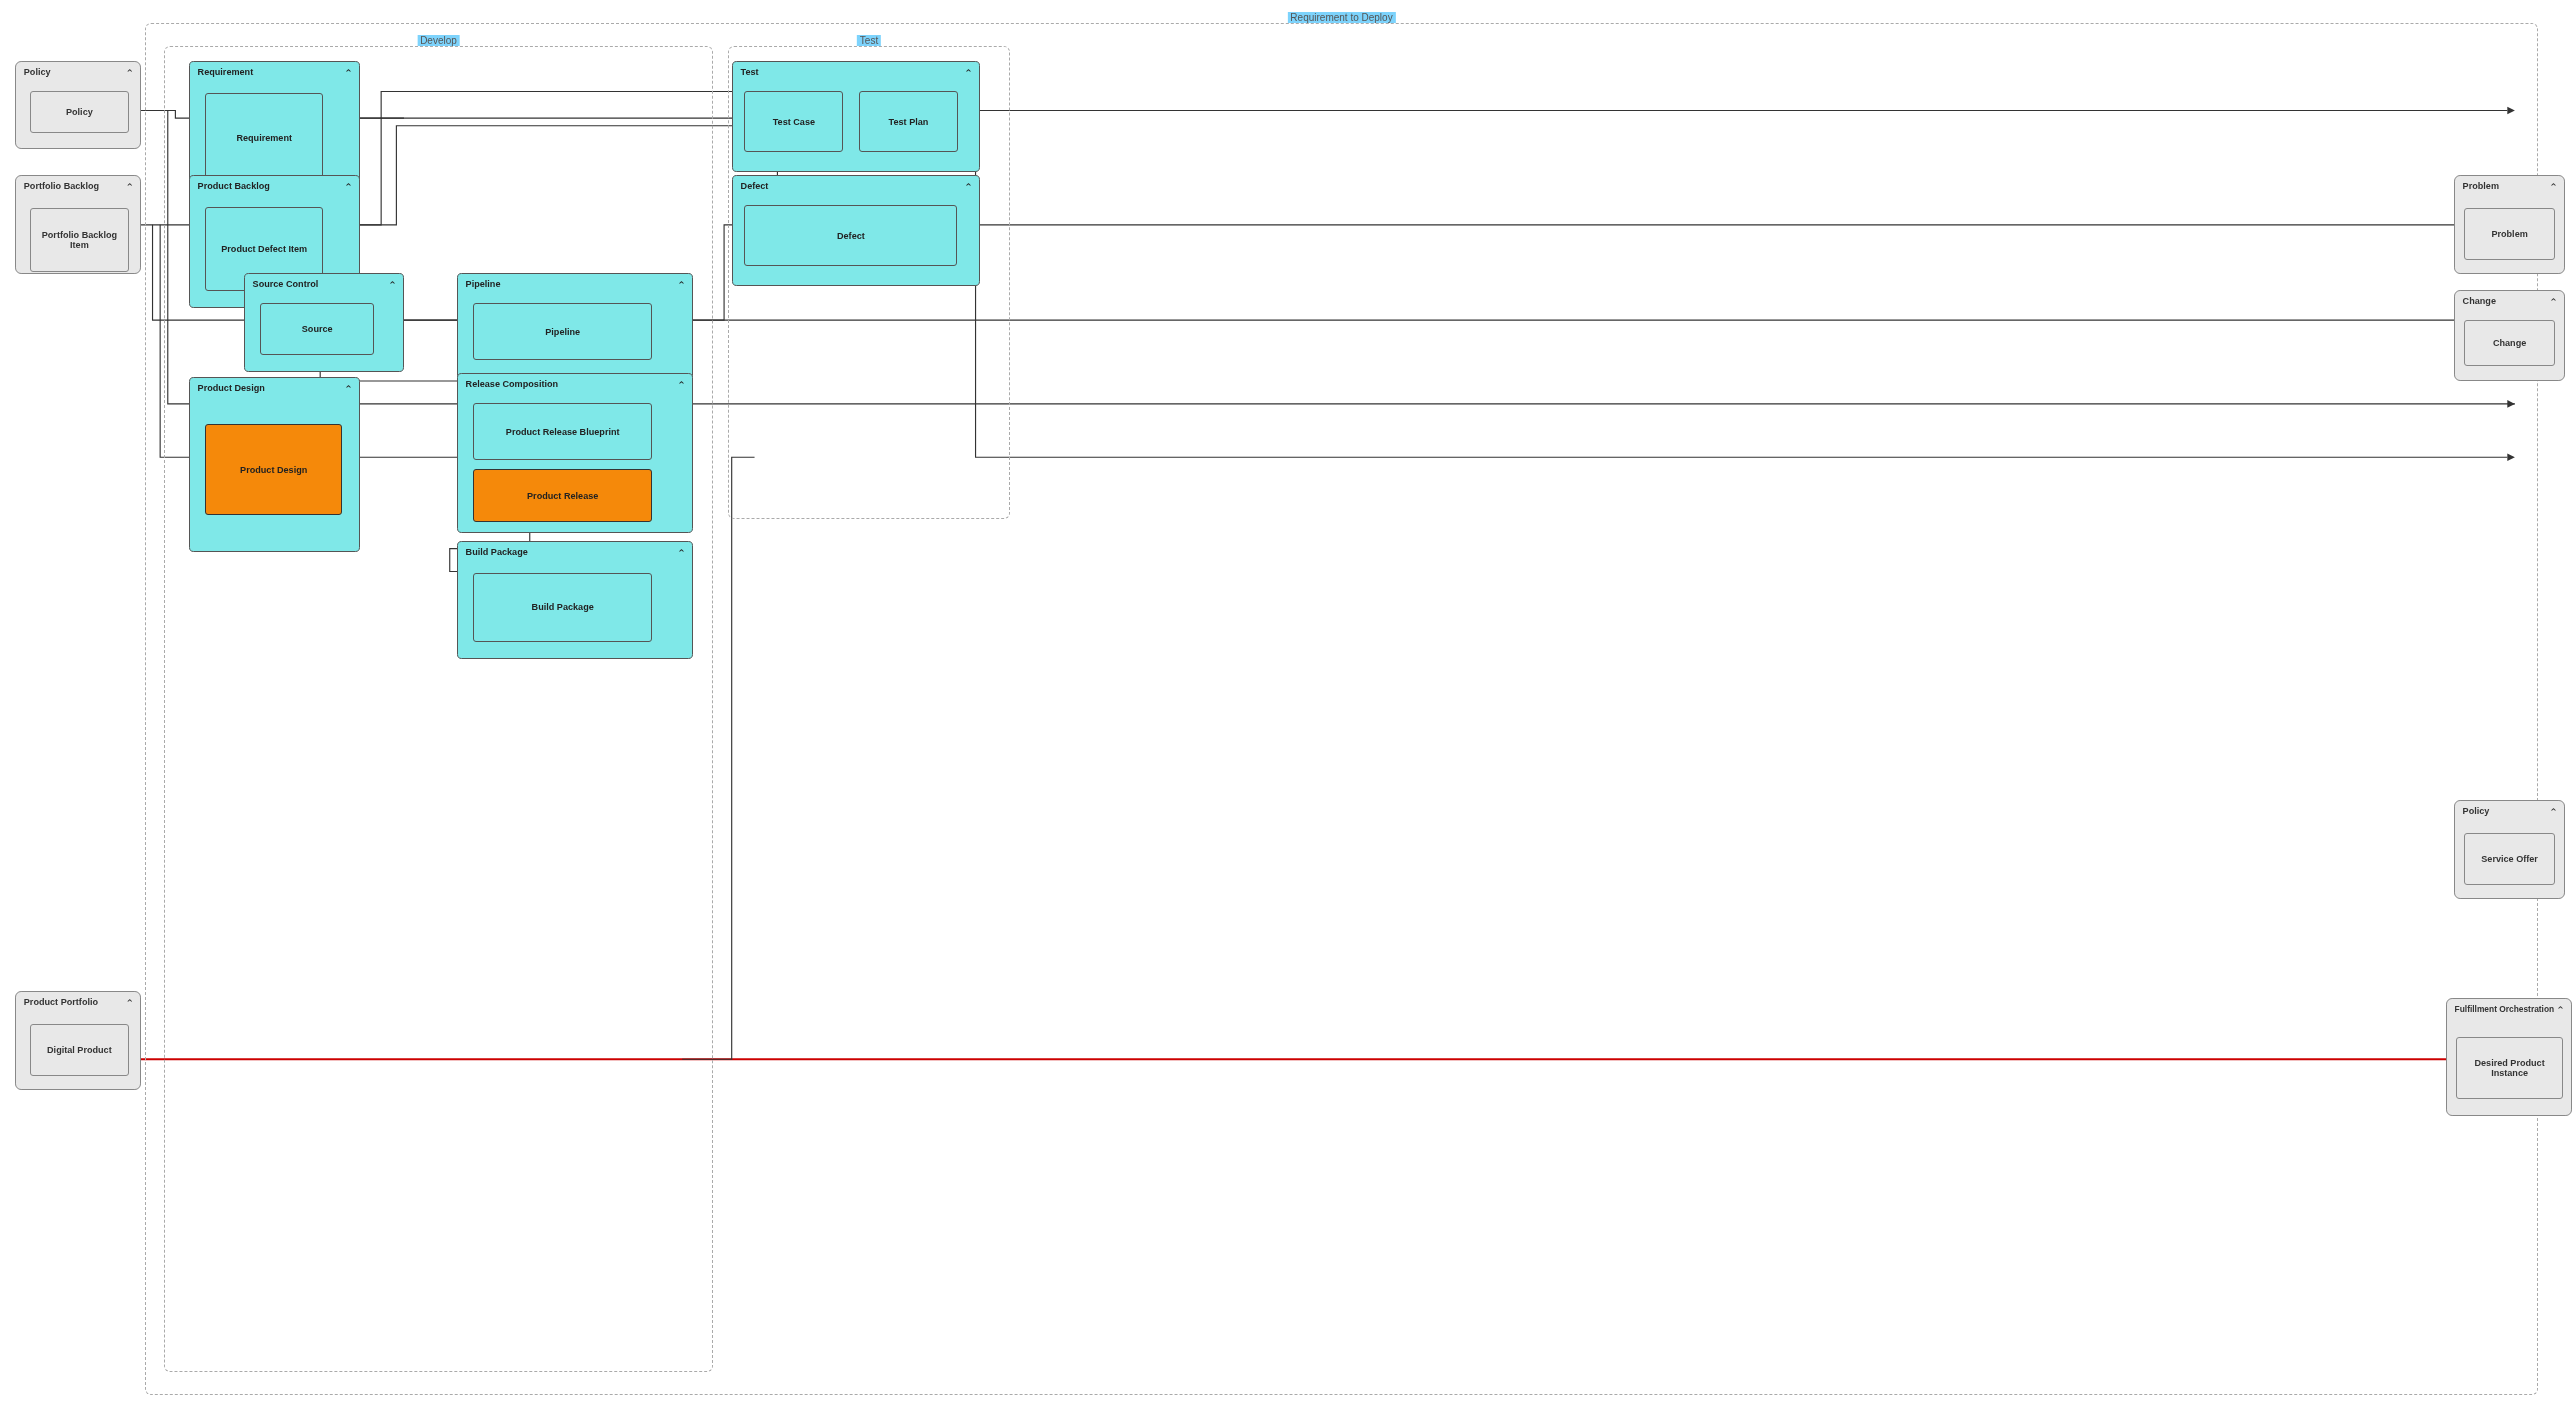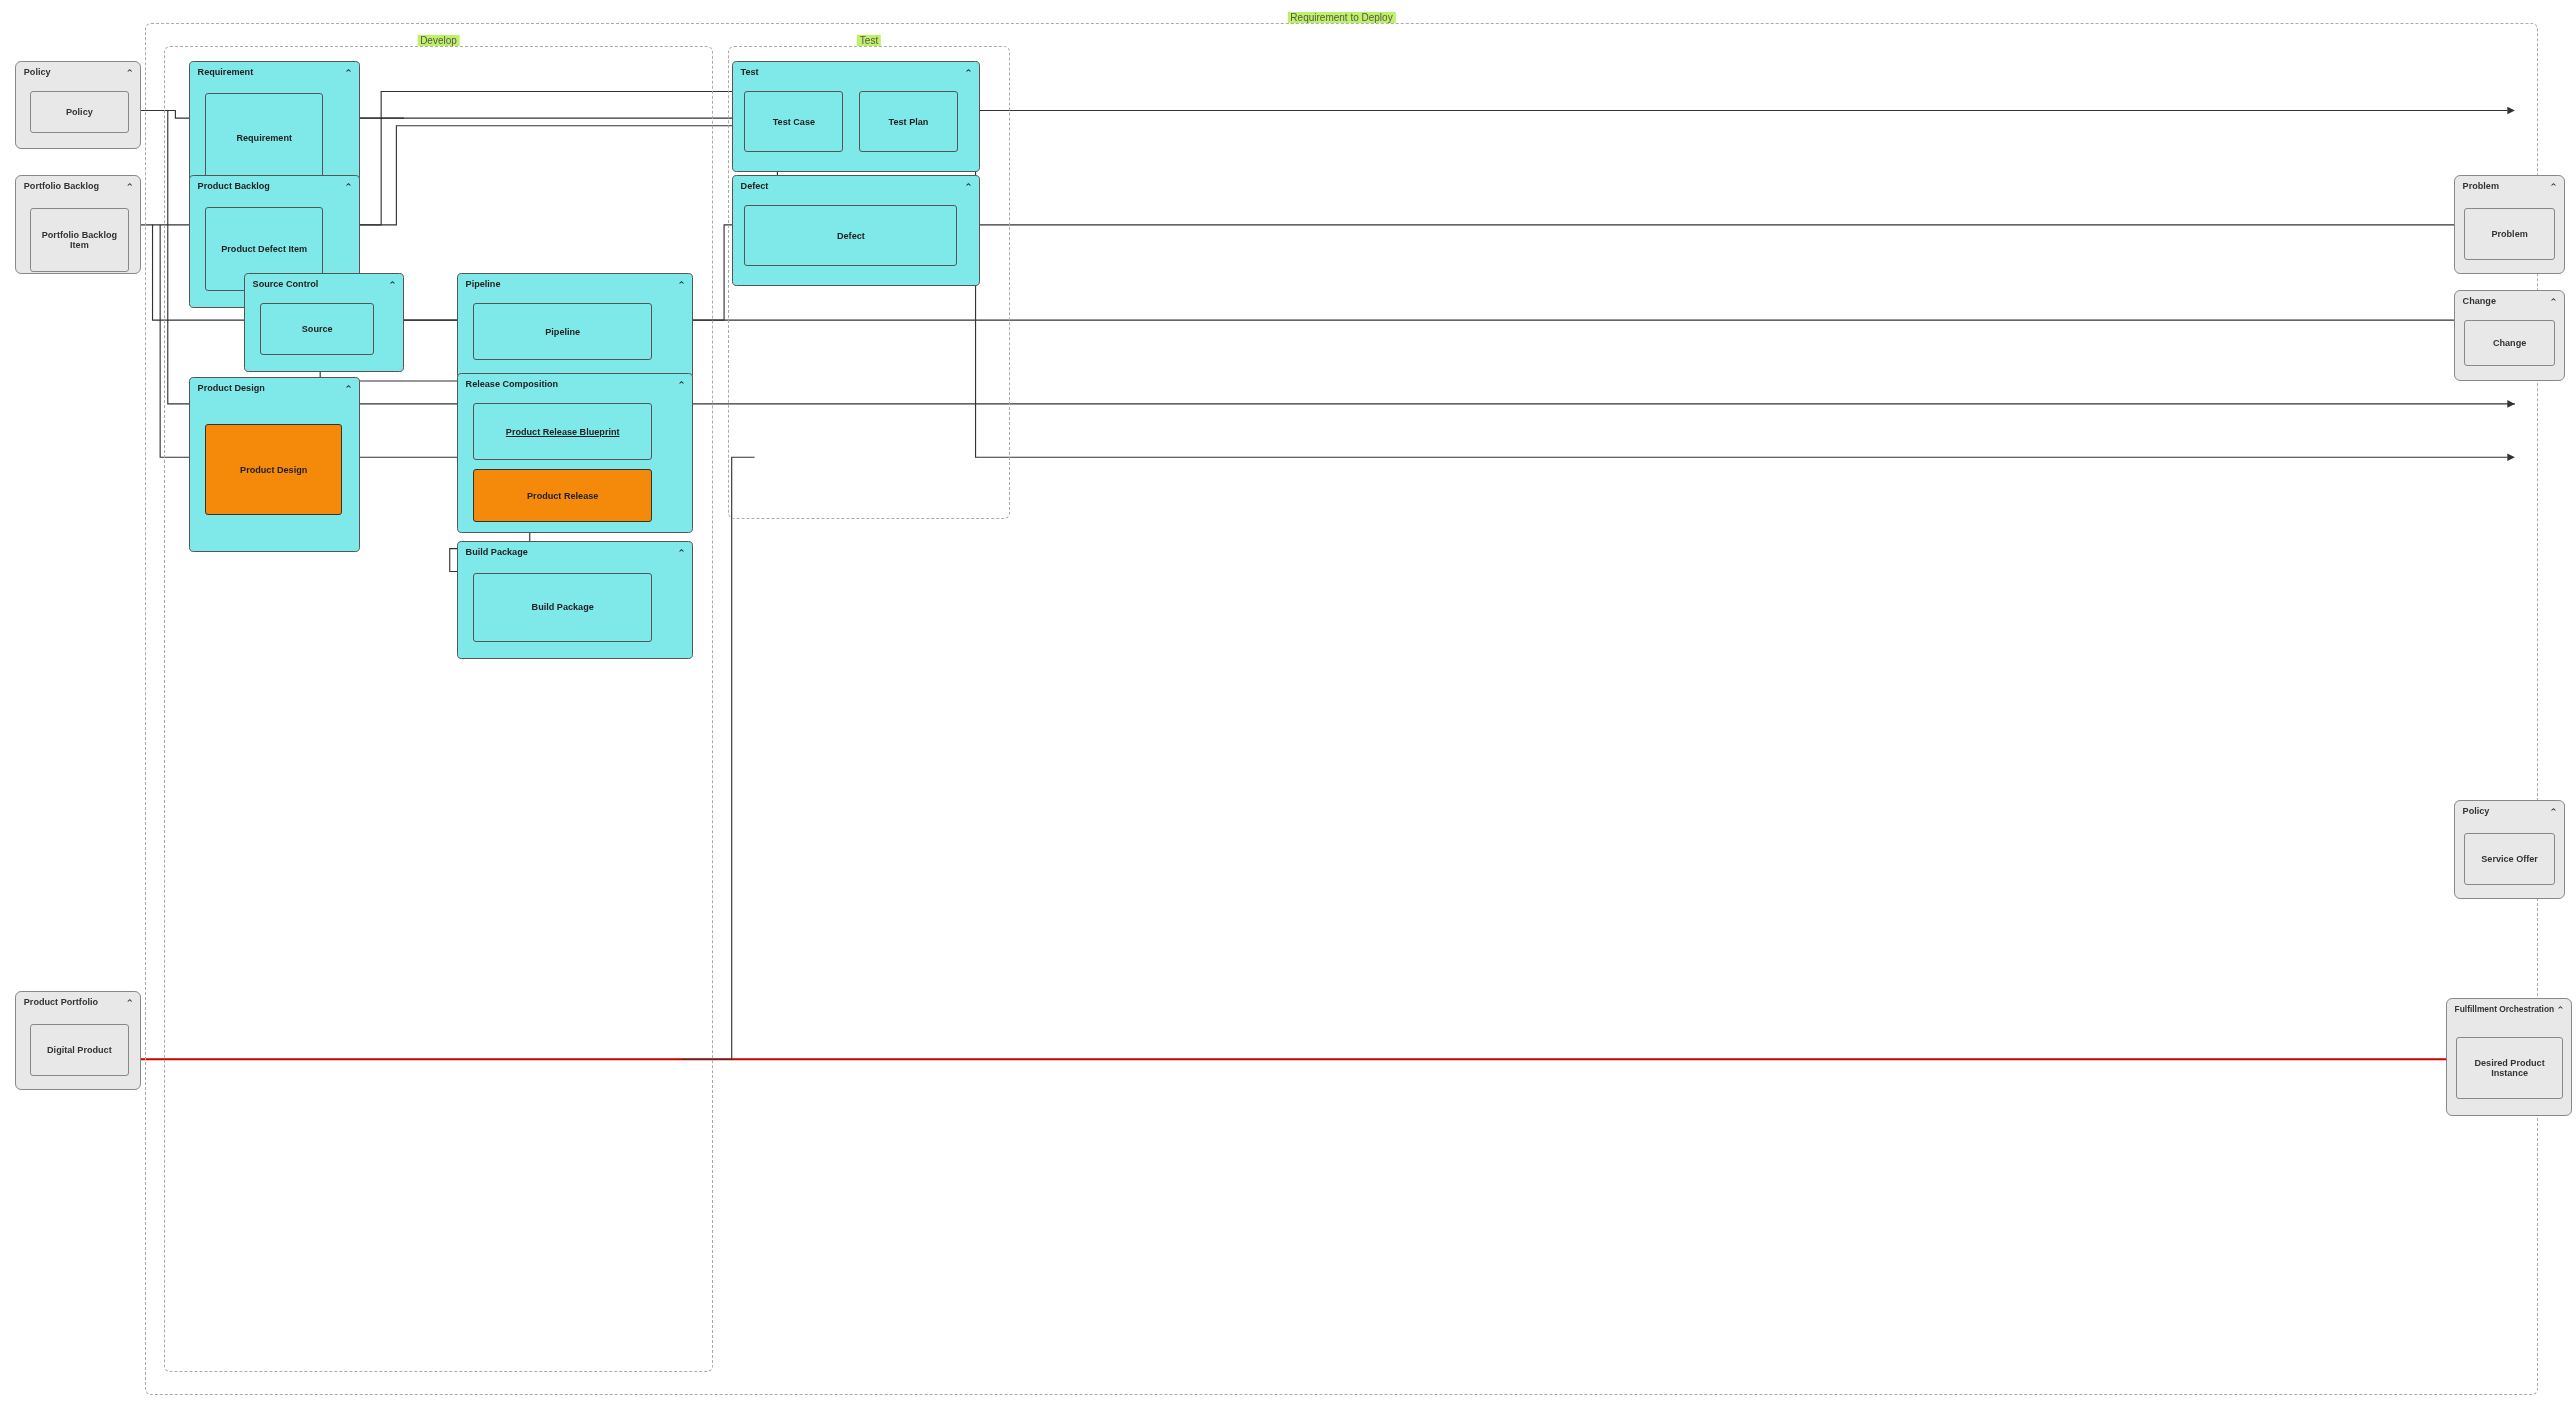--- a/index.html
+++ b/index.html
@@ -29,21 +29,21 @@
     }
 
     .swimlane-label {
       position: absolute;
       top: -12.2px;
       left: 50%;
       transform: translateX(-50%);
       font-size: 10px;
       color: #555;
       white-space: nowrap;
-      background: #bef264;
+      background: #7dd3fc;
       padding: 0 3px;
     }
 
     
     .group-box {
       position: absolute;
       background: #7fe8e8;
       border: 1.1px solid #555;
       border-radius: 4.6px;
     }
@@ -306,21 +306,21 @@
     <span class="group-box-label">Pipeline</span>
     <span class="group-box-icon">⌃</span>
     <div class="item-box" style="left:15.2px; top:29px; width:179px; height:57px;">
       <span>Pipeline</span>
     </div>
   </div>
 
   <div class="group-box" style="left:457px; top:373px; width:236px; height:160px;">
     <span class="group-box-label">Release Composition</span>
     <span class="group-box-icon">⌃</span>
-    <div class="item-box" style="left:15.2px; top:29px; width:179px; height:57px; text-align:center;text-decoration:underline;">
+    <div class="item-box" style="left:15.2px; top:29px; width:179px; height:57px; text-align:center;">
       <span>Product Release Blueprint</span>
     </div>
 
     <div class="item-box item-box-orange" style="left:15.2px; top:95px; width:179px; height:53px;">
       <span>Product Release</span>
     </div>
   </div>
 
   <div class="group-box" style="left:457px; top:541px; width:236px; height:118px;">
     <span class="group-box-label">Build Package</span>

